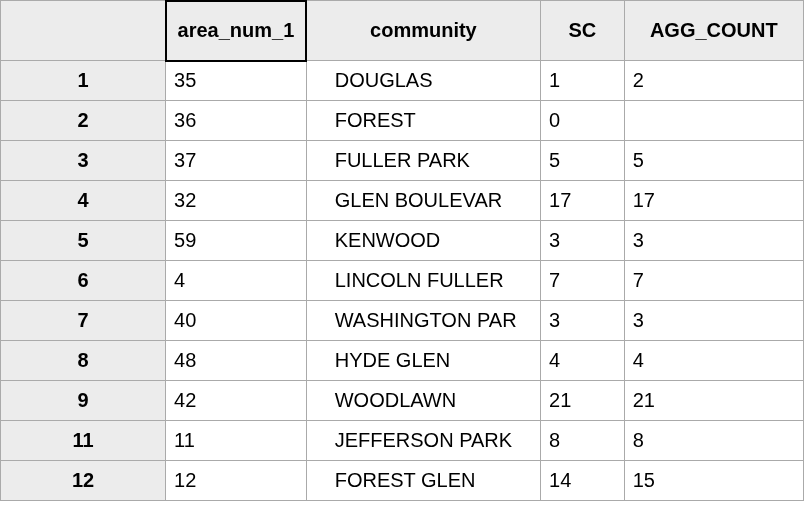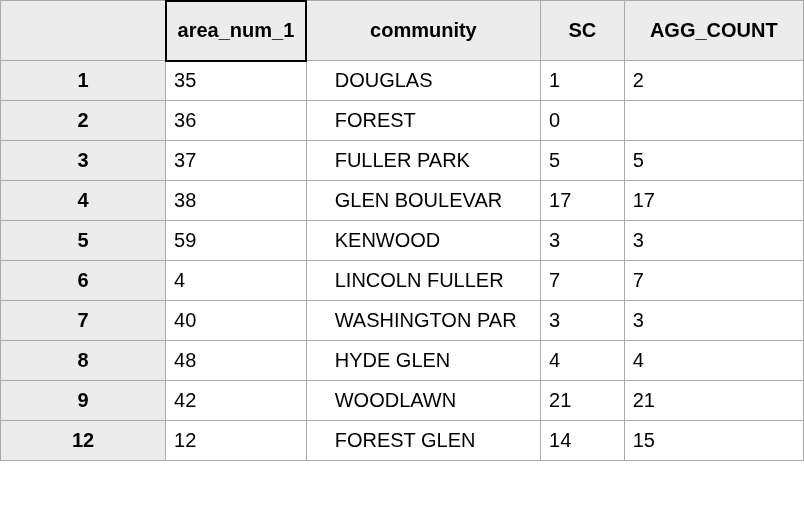--- a/index.html
+++ b/index.html
@@ -96,21 +96,21 @@
     </tr>
     <tr>
       <td class="row-header">3</td>
       <td class="num">37</td>
       <td class="text">FULLER PARK</td>
       <td class="num">5</td>
       <td class="num">5</td>
     </tr>
     <tr>
       <td class="row-header">4</td>
-      <td class="num">38</td>
+      <td class="num">32</td>
       <td class="text">GLEN BOULEVAR</td>
       <td class="num">17</td>
       <td class="num">17</td>
     </tr>
     <tr>
       <td class="row-header">5</td>
       <td class="num">59</td>
       <td class="text">KENWOOD</td>
       <td class="num">3</td>
       <td class="num">3</td>
@@ -137,20 +137,27 @@
       <td class="num">4</td>
     </tr>
     <tr>
       <td class="row-header">9</td>
       <td class="num">42</td>
       <td class="text">WOODLAWN</td>
       <td class="num">21</td>
       <td class="num">21</td>
     </tr>
     <tr>
+      <td class="row-header">11</td>
+      <td class="num">11</td>
+      <td class="text">JEFFERSON PARK</td>
+      <td class="num">8</td>
+      <td class="num">8</td>
+    </tr>
+    <tr>
       <td class="row-header">12</td>
       <td class="num">12</td>
       <td class="text">FOREST GLEN</td>
       <td class="num">14</td>
       <td class="num">15</td>
     </tr>
   </tbody>
 </table>
 
 </body></html>

